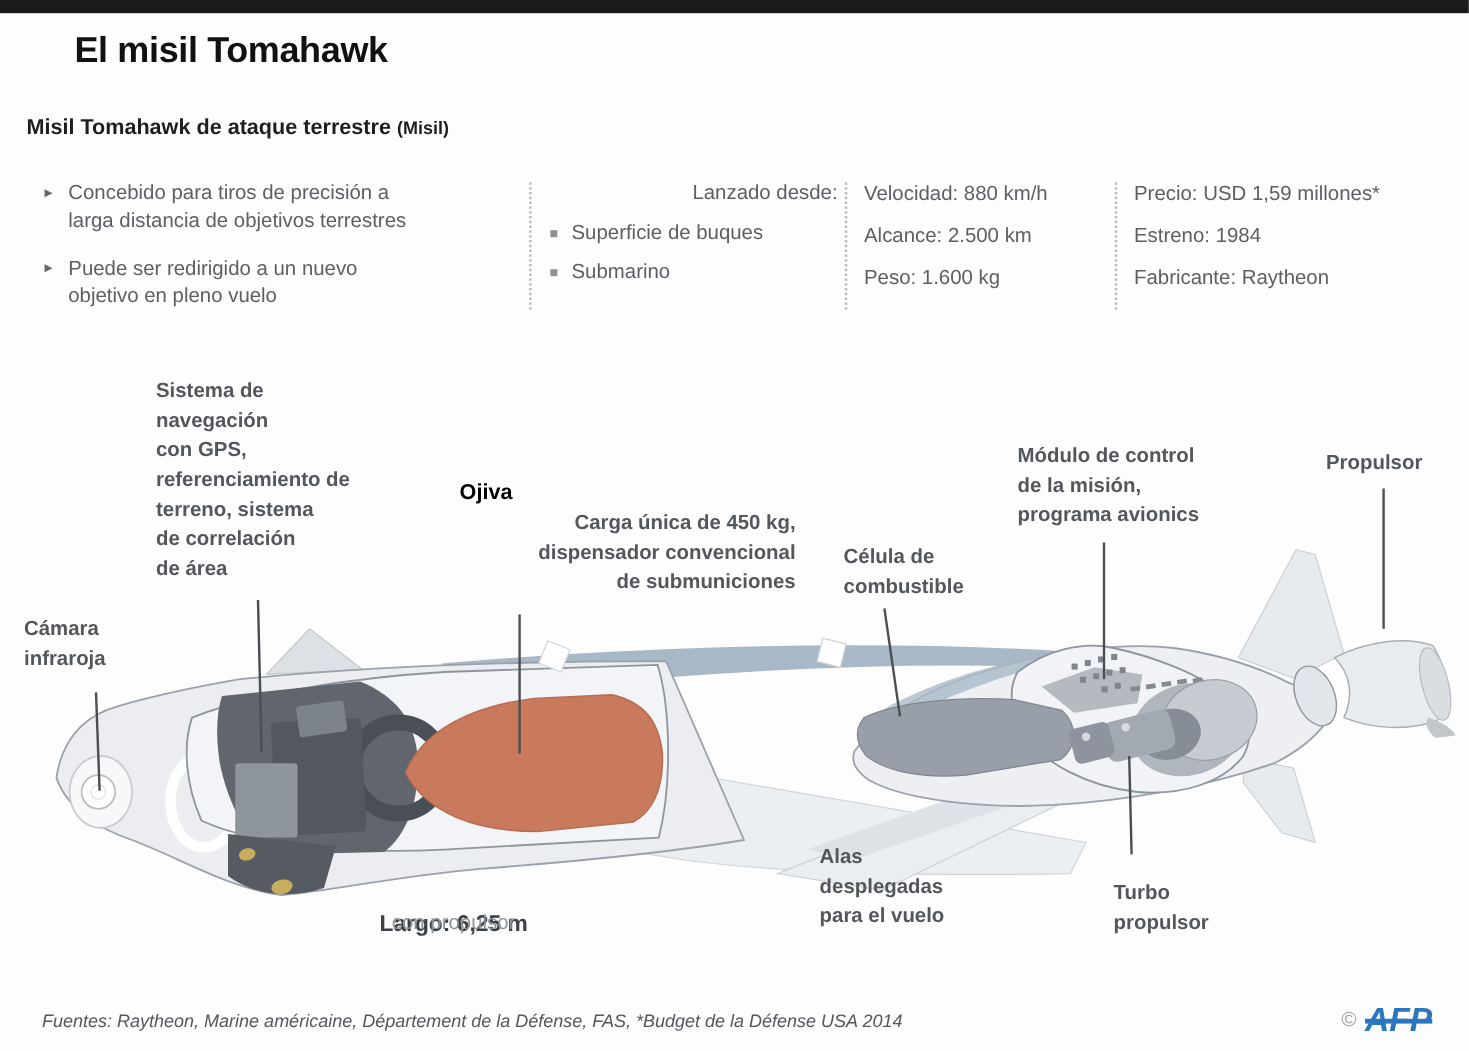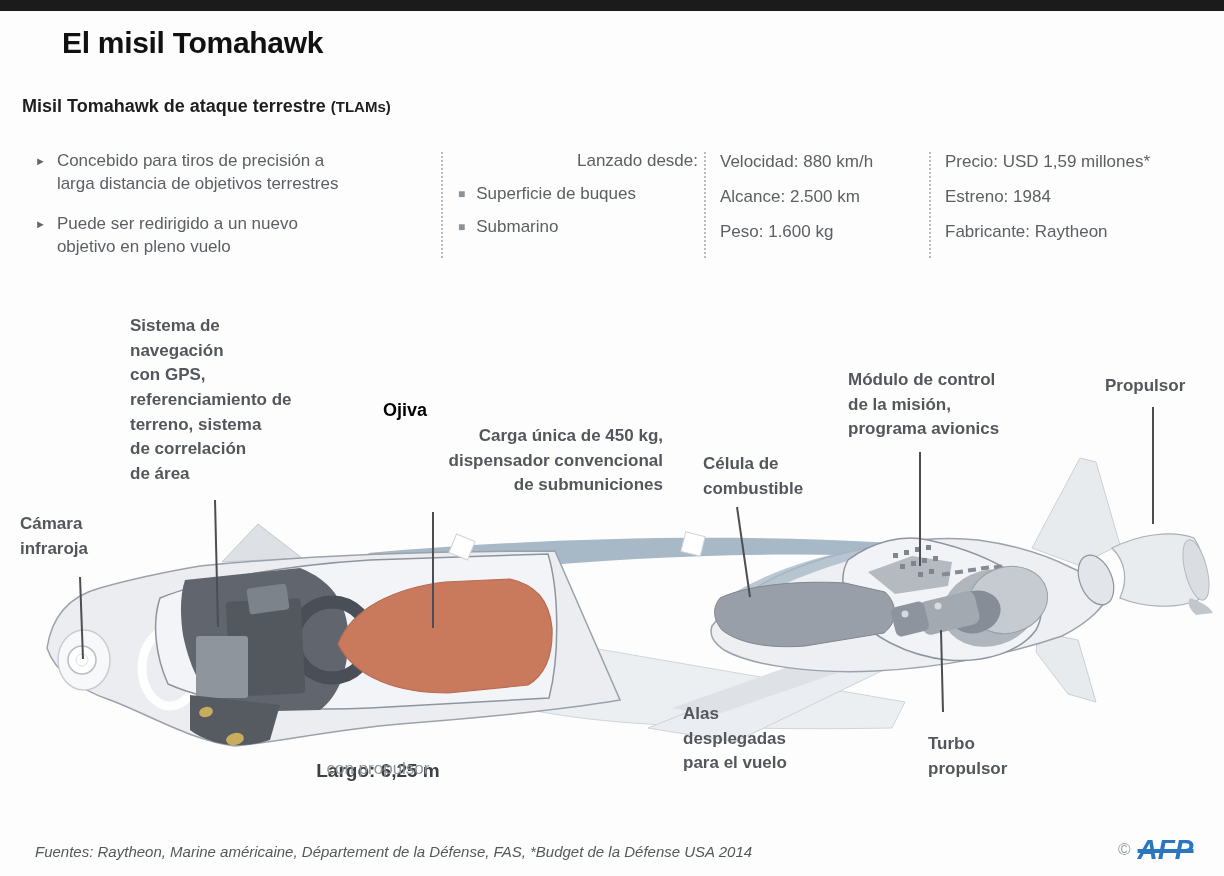--- a/index.html
+++ b/index.html
@@ -49,21 +49,21 @@
   svg{position:absolute;left:0;top:0;}
 </style>
 </head>
 <body>
 
 <div class="topbar"></div>
 
 <div class="title">El misil Tomahawk</div>
 <div class="subtitle">
   <span>Misil Tomahawk de ataque terrestre</span>
-  <span class="note">(TLAMs)</span>
+  <span class="note">(Misil)</span>
 </div>
 
 <div class="facts-col bullets">
   <div class="bullet-row">
     <span class="arrow">►</span>
     <span class="pre">Concebido para tiros de precisión a
 larga distancia de objetivos terrestres</span>
   </div>
   <div class="bullet-row">
     <span class="arrow">►</span>

